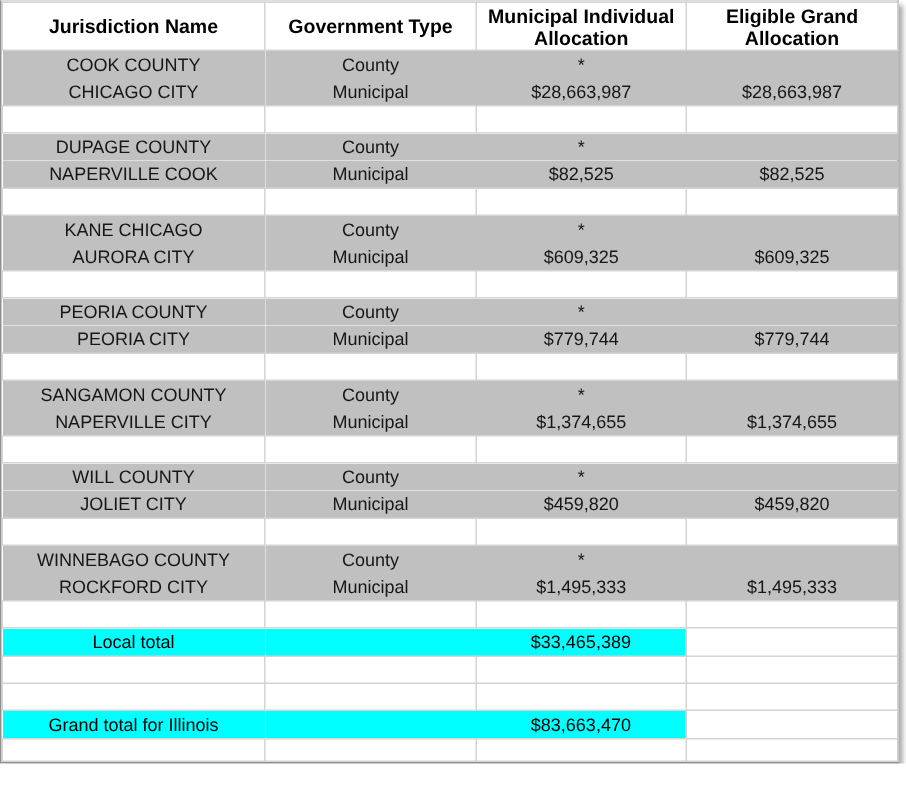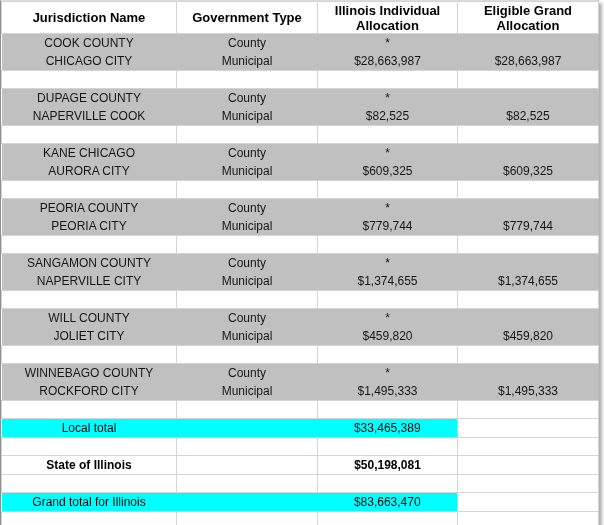--- a/index.html
+++ b/index.html
@@ -40,21 +40,21 @@
     <col style="width:175px">
         <col style="width:141px">
         <col style="width:140px">
         <col style="width:141px">
   </colgroup>
 
   <tbody>
         <tr class="hdr">
     <td>Jurisdiction Name</td>
     <td>Government Type</td>
-    <td>Illinois Individual Allocation</td>
+    <td>Municipal Individual Allocation</td>
     <td>Eligible Grand Allocation</td>
   </tr>
 
   <tr class="band">
     <td>COOK COUNTY</td>
     <td>County</td>
     <td>*</td>
     <td></td>
   </tr>
   <tr class="band">
@@ -190,26 +190,20 @@
     <td class="cyan">$33,465,389</td>
     <td class="plain"></td>
   </tr>
   <tr class="sp">
           <td></td>
           <td></td>
           <td></td>
           <td></td>
         </tr>
 
-  <tr class="total">
-    <td class="plain bold">State of Illinois</td>
-    <td class="plain"></td>
-    <td class="plain bold">$50,198,081</td>
-    <td class="plain"></td>
-  </tr>
   <tr class="sp">
           <td></td>
           <td></td>
           <td></td>
           <td></td>
         </tr>
 
   <tr class="total">
     <td class="cyan">Grand total for Illinois</td>
     <td class="cyan"></td>

